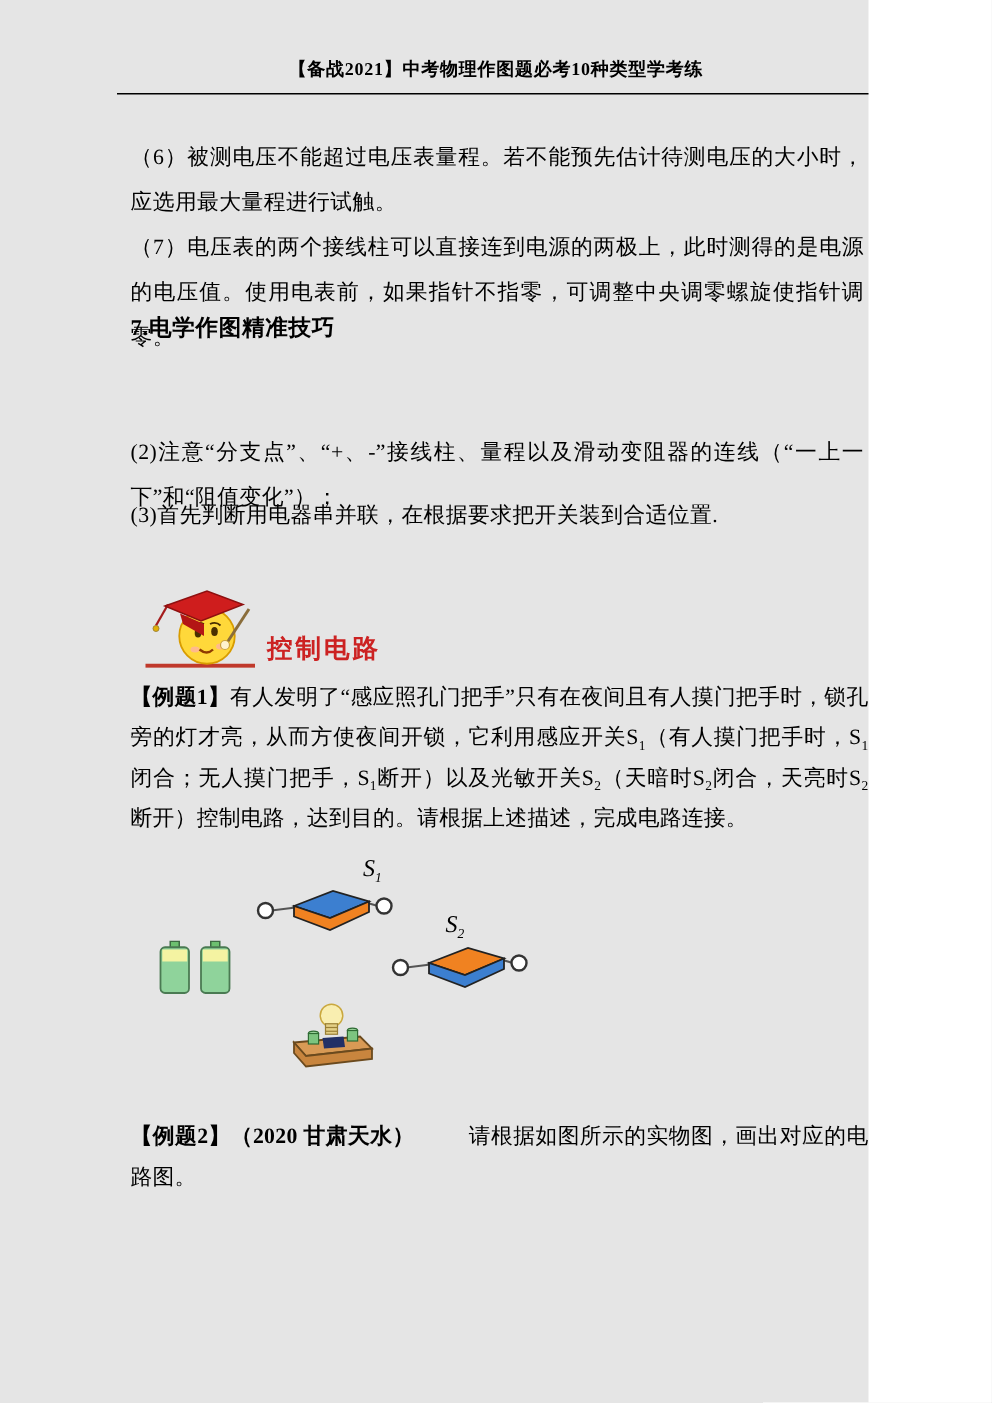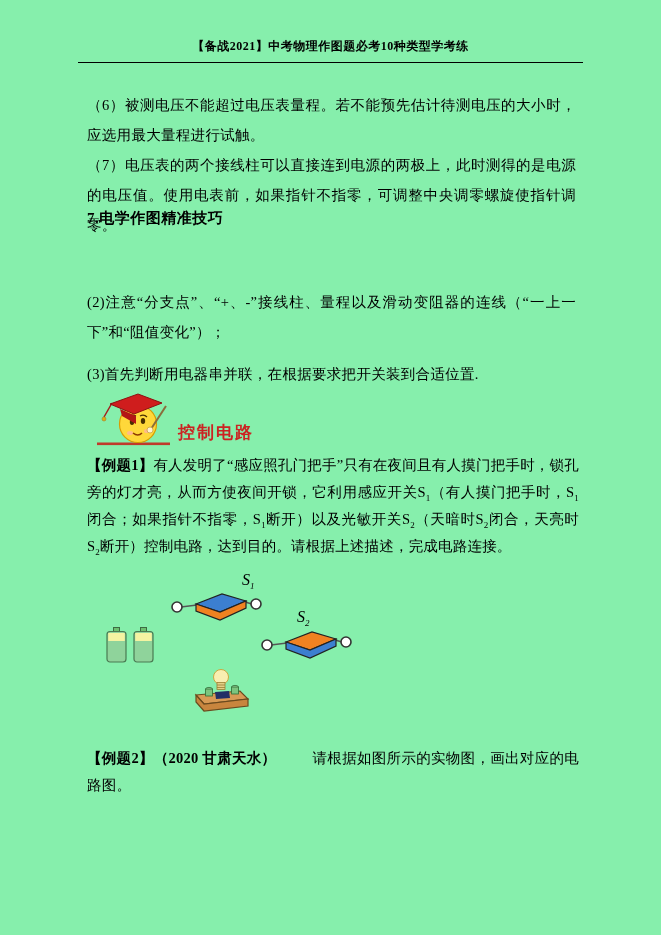--- a/index.html
+++ b/index.html
@@ -1,17 +1,17 @@
 <!DOCTYPE html>
 <html><head>
 <meta charset="utf-8">
 <style>
   html,body{margin:0;padding:0;background:#ffffff;}
   .page{
-    position:relative;width:661px;height:935px;background:#86efac;
+    position:relative;width:579px;height:935px;background:#e5e5e5;
     font-family:"Liberation Serif","DejaVu Serif",serif;color:#000;overflow:hidden;
   }
   .header{
     position:absolute;top:38px;left:78px;width:505px;text-align:center;
     font-size:12px;font-weight:bold;padding-bottom:7px;border-bottom:1.8px solid #000;
     letter-spacing:.5px;
   }
   .para{
     position:absolute;left:87px;width:489px;font-size:14.5px;line-height:30px;
     text-align:justify;letter-spacing:.3px;
@@ -41,21 +41,21 @@
 
 <div class="page">
 
   <div class="header">【备战2021】中考物理作图题必考10种类型学考练</div>
 
   <div class="para" style="top:90px;">（6）被测电压不能超过电压表量程。若不能预先估计待测电压的大小时，应选用最大量程进行试触。</div>
   <div class="para" style="top:150px;">（7）电压表的两个接线柱可以直接连到电源的两极上，此时测得的是电源的电压值。使用电表前，如果指针不指零，可调整中央调零螺旋使指针调零。</div>
 
   <div class="heading7" style="top:209px;">7.电学作图精准技巧</div>
   <div class="para" style="top:287px;">(2)注意“分支点”、“+、-”接线柱、量程以及滑动变阻器的连线（“一上一下”和“阻值变化”）；</div>
-  <div class="para" style="top:359px;">(3)首先判断用电器串并联，在根据要求把开关装到合适位置.</div>
+  <div class="para" style="top:329px;">(3)首先判断用电器串并联，在根据要求把开关装到合适位置.</div>
 
   <div class="callout">
     <svg width="78" height="56" viewBox="0 0 78 56">
       <rect x="1" y="51.5" width="73" height="2.6" fill="#c0392b"></rect>
       <line x1="16" y1="12" x2="8" y2="26" stroke="#a51c1c" stroke-width="1.5"></line>
       <circle cx="8" cy="28" r="2" fill="#e2b007" stroke="#9a7f35" stroke-width="0.6"></circle>
       <circle cx="42" cy="33" r="18.5" fill="#ffd83a" stroke="#d89c00" stroke-width="1.2"></circle>
       <ellipse cx="34" cy="42" rx="3" ry="2" fill="#ffb3a0" opacity="0.8"></ellipse>
       <ellipse cx="51" cy="40" rx="3" ry="2" fill="#ffb3a0" opacity="0.8"></ellipse>
       <ellipse cx="36" cy="31" rx="2.2" ry="3" fill="#4a3000"></ellipse>
@@ -65,21 +65,21 @@
       <path d="M37 42 q5 4 9 0" stroke="#8e3a00" stroke-width="1.6" fill="none"></path>
       <line x1="55" y1="38" x2="70" y2="15" stroke="#8a6d3b" stroke-width="2"></line>
       <circle cx="54" cy="39" r="3" fill="#fff2cf" stroke="#caa23f" stroke-width="0.8"></circle>
       <polygon points="14,13 42,3 66,12 38,23" fill="#cf1d1d" stroke="#8e1010" stroke-width="1"></polygon>
       <polygon points="24,18 40,25 40,33 26,25" fill="#b31515"></polygon>
     </svg>
     <span class="callout-label">控制电路</span>
   </div>
 
   <div class="ex-para" style="top:452px;">
-    <span class="bold">【例题1】</span><span>有人发明了“感应照孔门把手”只有在夜间且有人摸门把手时，锁孔旁的灯才亮，从而方使夜间开锁，它利用感应开关S</span><sub>1</sub><span>（有人摸门把手时，S</span><sub>1</sub><span>闭合；如果指针不指零，S</span><sub>1</sub><span>断开）以及光敏开关S</span><sub>2</sub><span>（天暗时S</span><sub>2</sub><span>闭合，天亮时S</span><sub>2</sub><span>断开）控制电路，达到目的。请根据上述描述，完成电路连接。</span>
+    <span class="bold">【例题1】</span><span>有人发明了“感应照孔门把手”只有在夜间且有人摸门把手时，锁孔旁的灯才亮，从而方使夜间开锁，它利用感应开关S</span><sub>1</sub><span>（有人摸门把手时，S</span><sub>1</sub><span>闭合；无人摸门把手，S</span><sub>1</sub><span>断开）以及光敏开关S</span><sub>2</sub><span>（天暗时S</span><sub>2</sub><span>闭合，天亮时S</span><sub>2</sub><span>断开）控制电路，达到目的。请根据上述描述，完成电路连接。</span>
   </div>
 
   <div class="diagram">
 
     <svg class="abs" style="left:19px;top:64px;" width="21" height="36" viewBox="0 0 21 36">
       <rect x="7.5" y="0.5" width="6" height="5.5" stroke="#3d6b42" stroke-width="1" fill="#6cc06f"></rect>
       <rect x="1" y="4.5" width="19" height="30.5" rx="3" stroke="#4a7a52" stroke-width="1.2" fill="#8fd39b"></rect>
       <rect x="2.2" y="6" width="16.6" height="8" fill="#f4f3a2"></rect>
     </svg>
 

